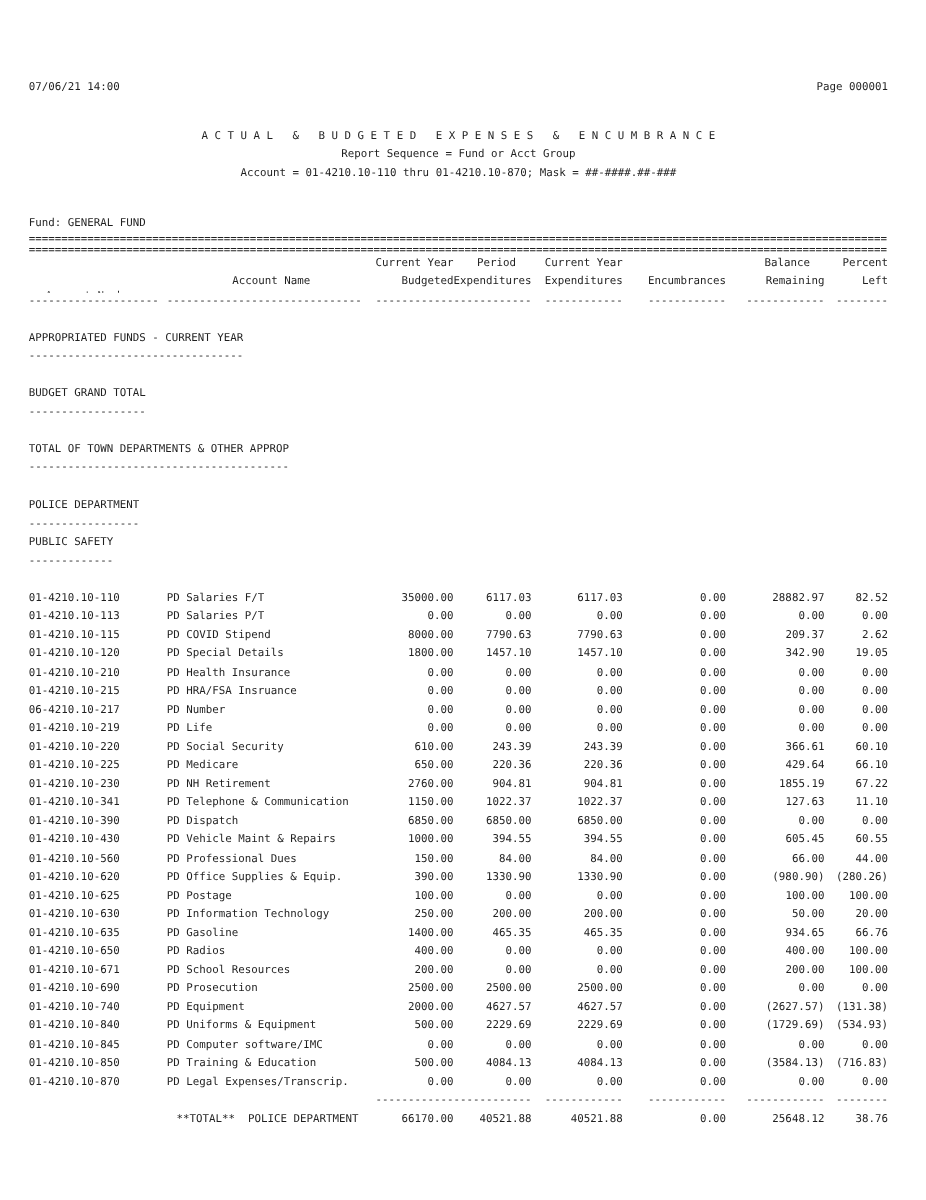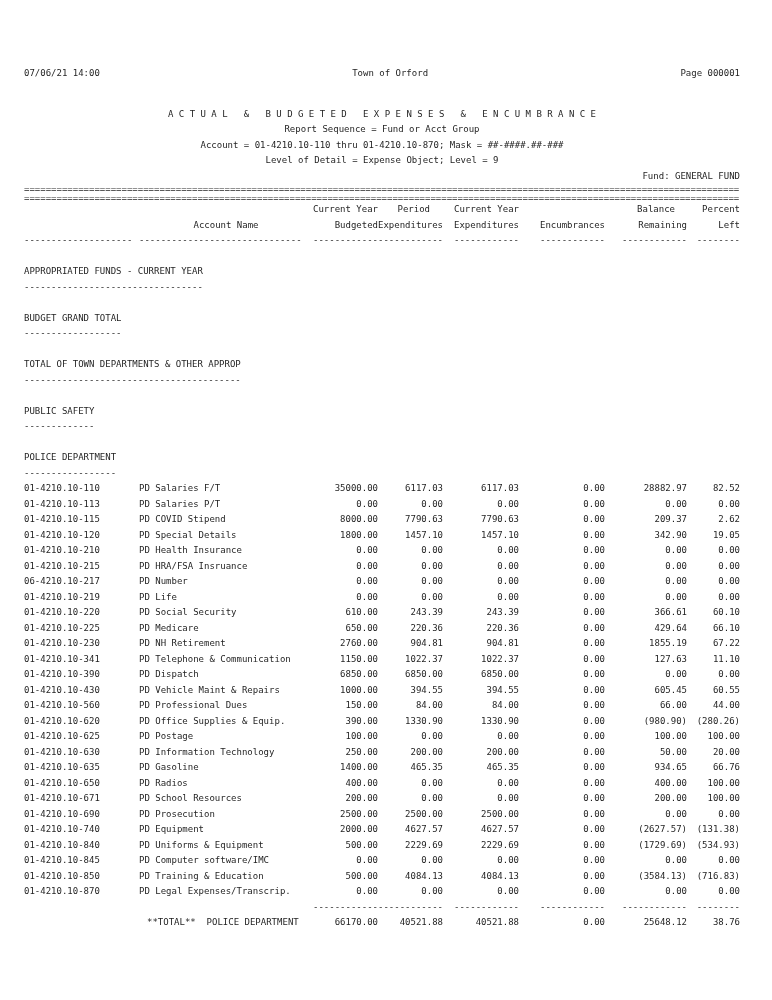--- a/index.html
+++ b/index.html
@@ -8,50 +8,48 @@
     font-family:"DejaVu Sans Mono","Liberation Mono",monospace;
     font-size:9px;position:relative;overflow:hidden;box-sizing:border-box;
     padding:66px 0 0 24px;
   }
   .content{width:716px;}
   .line{line-height:15.5px;height:15.5px;white-space:pre;}
   .topline{display:flex;justify-content:space-between;}
   .topline .mid{flex:1;text-align:center;}
   .centerblock{margin-top:25px;}
   .centerblock .line{text-align:center;}
-  .fundline{display:flex;justify-content:flex-end;margin-top:0;}
+  .fundline{display:flex;justify-content:flex-start;margin-top:26px;}
   .eq{height:7px;line-height:7px;overflow:hidden;white-space:nowrap;width:716px;margin-top:2px;}
   .grid{display:grid;grid-template-columns:115px 174px 65px 65px 76px 86px 82px 53px;width:716px;}
   .cell{white-space:pre;overflow:hidden;}
   .r{text-align:right;}
   .c{text-align:center;}
   .pl14{padding-left:14px;margin-top:12px;}
   .pl8{padding-left:8px;}
   .pr13{padding-right:13px;box-sizing:border-box;}
   .pr12{padding-right:12px;box-sizing:border-box;}
   .sp{height:15.5px;}
   .section .line{white-space:pre;}
 </style>
 </head>
 <body>
 
 <div class="sheet">
   <div class="content">
 
     <div class="topline line">
       <span>07/06/21 14:00</span>
-      <span class="mid">Town of Orford</span>
       <span>Page 000001</span>
     </div>
 
     <div class="centerblock">
       <div class="line">A C T U A L   &amp;   B U D G E T E D   E X P E N S E S   &amp;   E N C U M B R A N C E</div>
       <div class="line">Report Sequence = Fund or Acct Group</div>
       <div class="line">Account = 01-4210.10-110 thru 01-4210.10-870; Mask = ##-####.##-###</div>
-      <div class="line">Level of Detail = Expense Object; Level = 9</div>
     </div>
 
     <div class="fundline line">
       <span>Fund: GENERAL FUND</span>
     </div>
 
     <div class="eq">====================================================================================================================================</div>
     <div class="eq">====================================================================================================================================</div>
 
     <div class="grid line">
@@ -101,28 +99,28 @@
       <div class="sp"></div>
     </div>
 
     <div class="section">
       <div class="line">TOTAL OF TOWN DEPARTMENTS &amp; OTHER APPROP</div>
       <div class="line">----------------------------------------</div>
       <div class="sp"></div>
     </div>
 
     <div class="section">
+      <div class="line">POLICE DEPARTMENT</div>
+      <div class="line">-----------------</div>
+    </div>
+
+    <div class="section">
       <div class="line">PUBLIC SAFETY</div>
       <div class="line">-------------</div>
       <div class="sp"></div>
-    </div>
-
-    <div class="section">
-      <div class="line">POLICE DEPARTMENT</div>
-      <div class="line">-----------------</div>
     </div>
 
     <div id="rows">
         <div class="grid line"><div class="cell">01-4210.10-110</div><div class="cell">PD Salaries F/T</div><div class="cell r">35000.00</div><div class="cell r">6117.03</div><div class="cell r">6117.03</div><div class="cell r">0.00</div><div class="cell r">28882.97</div><div class="cell r">82.52</div></div>
         <div class="grid line"><div class="cell">01-4210.10-113</div><div class="cell">PD Salaries P/T</div><div class="cell r">0.00</div><div class="cell r">0.00</div><div class="cell r">0.00</div><div class="cell r">0.00</div><div class="cell r">0.00</div><div class="cell r">0.00</div></div>
         <div class="grid line"><div class="cell">01-4210.10-115</div><div class="cell">PD COVID Stipend</div><div class="cell r">8000.00</div><div class="cell r">7790.63</div><div class="cell r">7790.63</div><div class="cell r">0.00</div><div class="cell r">209.37</div><div class="cell r">2.62</div></div>
         <div class="grid line"><div class="cell">01-4210.10-120</div><div class="cell">PD Special Details</div><div class="cell r">1800.00</div><div class="cell r">1457.10</div><div class="cell r">1457.10</div><div class="cell r">0.00</div><div class="cell r">342.90</div><div class="cell r">19.05</div></div>
         <div class="grid line"><div class="cell">01-4210.10-210</div><div class="cell">PD Health Insurance</div><div class="cell r">0.00</div><div class="cell r">0.00</div><div class="cell r">0.00</div><div class="cell r">0.00</div><div class="cell r">0.00</div><div class="cell r">0.00</div></div>
         <div class="grid line"><div class="cell">01-4210.10-215</div><div class="cell">PD HRA/FSA Insruance</div><div class="cell r">0.00</div><div class="cell r">0.00</div><div class="cell r">0.00</div><div class="cell r">0.00</div><div class="cell r">0.00</div><div class="cell r">0.00</div></div>
         <div class="grid line"><div class="cell">06-4210.10-217</div><div class="cell">PD Number</div><div class="cell r">0.00</div><div class="cell r">0.00</div><div class="cell r">0.00</div><div class="cell r">0.00</div><div class="cell r">0.00</div><div class="cell r">0.00</div></div>

